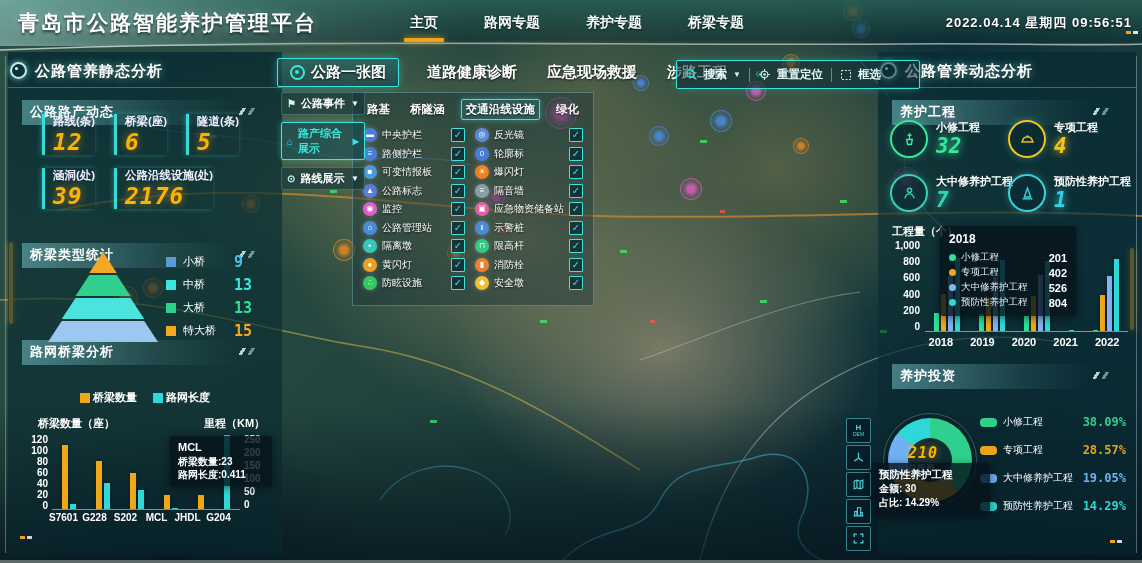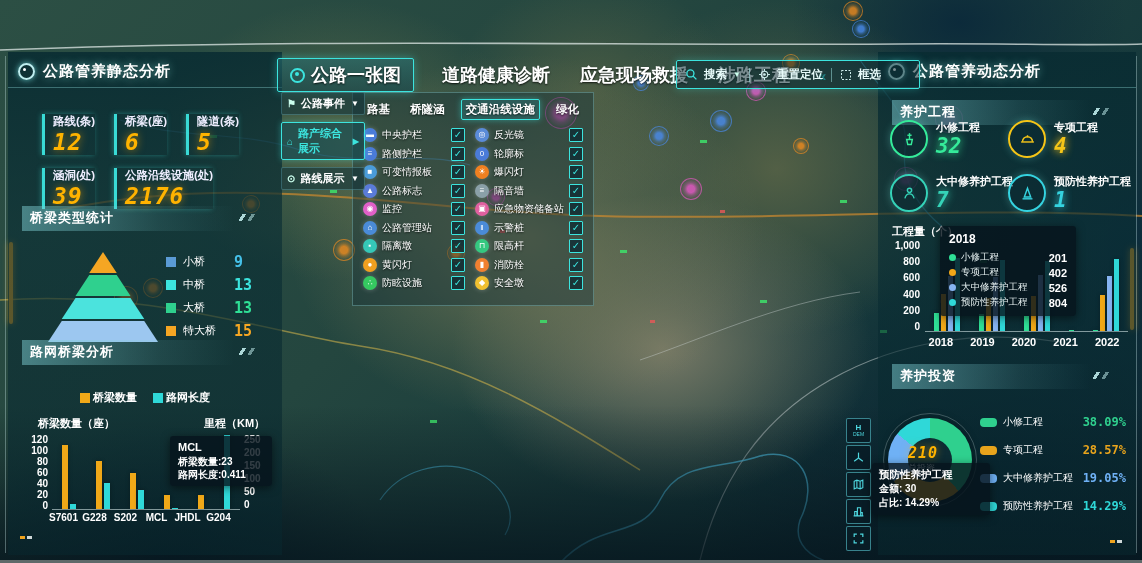--- a/index.html
+++ b/index.html
@@ -41,21 +41,21 @@
   .corner-ind{position:absolute;right:4px;top:31px;display:flex;gap:2px;}
   .corner-ind i{width:5px;height:3px;background:#f0a41e;}
   .corner-ind i:last-child{background:#dfe8e8;}
 
   
   .panel{position:absolute;z-index:20;
     background:linear-gradient(180deg,rgba(9,44,50,.88),rgba(10,46,52,.66) 35%,rgba(8,38,45,.6));}
   #left-panel{left:8px;top:52px;width:274px;height:503px;}
   #right-panel{left:878px;top:52px;width:258px;height:503px;}
 
-  .panel-title{display:flex;align-items:center;gap:8px;padding:10px 10px 6px 10px;
+  .panel-title{display:flex;align-items:flex-start;gap:8px;padding:10px 10px 6px 2px;
     font-size:15px;font-weight:bold;color:#fff;letter-spacing:1px;
     text-shadow:0 0 8px rgba(140,240,235,.6),0 1px 2px rgba(0,0,0,.6);
     border-bottom:1px solid rgba(150,230,230,.35);}
   .ring-icon{width:13px;height:13px;border:2px solid #bfeff0;border-radius:50%;position:relative;
     box-shadow:0 0 6px rgba(120,230,230,.8);}
   .ring-icon::after{content:"";position:absolute;left:3px;top:3px;width:3px;height:3px;border-radius:50%;background:#fff;}
 
   .sec-h{position:relative;margin:12px 10px 0 14px;font-size:13px;font-weight:bold;color:#fff;
     padding:3px 8px 4px 8px;letter-spacing:1px;
     background:linear-gradient(90deg,rgba(125,205,210,.5),rgba(125,205,210,.12) 55%,transparent 85%);}
@@ -102,21 +102,21 @@
     box-shadow:0 2px 8px rgba(0,0,0,.5);}
   #nb-tooltip{left:162px;top:384px;width:86px;padding:5px 8px;}
   #nb-tooltip .tt-title{font-size:11px;font-weight:bold;margin-bottom:2px;}
   #nb-tooltip .tt-line{font-size:10px;font-weight:bold;line-height:13px;}
   .corner-dots{position:absolute;display:flex;gap:2px;}
   .corner-dots i{width:5px;height:3px;background:#f0a41e;}
   .corner-dots i:last-child{background:#cfd8d8;}
 
   
   #toolbar{position:absolute;left:277px;top:58px;z-index:25;display:flex;align-items:center;gap:26px;}
-  .tb-btn{font-size:18px;font-weight:bold;color:#fff;cursor:pointer;text-shadow:0 1px 2px rgba(0,0,0,.8);padding:5px 2px;}
+  .tb-btn{font-size:15px;font-weight:bold;color:#fff;cursor:pointer;text-shadow:0 1px 2px rgba(0,0,0,.8);padding:5px 2px;}
   .tb-btn.active{display:flex;align-items:center;gap:6px;border:1px solid #3ce4de;border-radius:2px;
     background:linear-gradient(180deg,rgba(40,110,112,.6),rgba(20,70,78,.6));padding:4px 12px;
     box-shadow:0 0 8px rgba(60,228,222,.4);}
   .tb-btn.active .dot{width:11px;height:11px;border:2px solid #3ce4de;border-radius:50%;display:inline-block;position:relative;}
   .tb-btn.active .dot::after{content:"";position:absolute;left:2.5px;top:2.5px;width:4px;height:4px;border-radius:50%;background:#3ce4de;}
   #collapse{color:#3ce4de;font-size:15px;font-weight:bold;cursor:pointer;}
 
   #layer-menu{position:absolute;left:281px;top:92px;z-index:25;width:84px;}
   .lm-row{display:flex;align-items:center;gap:5px;margin-bottom:7px;padding:3px 5px;
     background:rgba(15,50,58,.55);border:1px solid rgba(130,210,215,.3);border-radius:2px;
@@ -267,20 +267,34 @@
 
   <div class="edge" id="edge-l">
       <i class="ln"></i>
       <i class="obar"></i>
     </div>
   <div class="edge" id="edge-r">
       <i class="ln"></i>
       <i class="obar"></i>
     </div>
 
+  <header>
+    <div class="app-title">青岛市公路智能养护管理平台</div>
+    <nav id="nav">
+        <div class="nav-item active">主页</div>
+        <div class="nav-item">路网专题</div>
+        <div class="nav-item">养护专题</div>
+        <div class="nav-item">桥梁专题</div>
+      </nav>
+    <div class="datetime">2022.04.14  星期四  09:56:51</div>
+    <div class="corner-ind">
+        <i></i>
+        <i></i>
+      </div>
+  </header>
 
   <div id="toolbar">
       <div class="tb-btn active">
         <span class="dot"></span>
         <span>公路一张图</span>
       </div>
       <div class="tb-btn"><span>道路健康诊断</span></div>
       <div class="tb-btn"><span>应急现场救援</span></div>
       <div class="tb-btn"><span>涉路工程</span></div>
       <div id="collapse">«</div>
@@ -425,20 +439,21 @@
       </svg>
     <span class="sb-txt">框选</span>
   </div>
 
   <aside class="panel" id="left-panel">
     <div class="panel-title">
       <span class="ring-icon"></span>
       <span>公路管养静态分析</span>
     </div>
 
+    <div class="sec-h">公路路产动态</div>
     <div id="road-stats">
         <div class="stat" style="left: 0px; top: 0px;">
           <div class="lb">路线(条)</div>
           <div class="num">12</div>
         </div>
         <div class="stat" style="left: 72px; top: 0px;">
           <div class="lb">桥梁(座)</div>
           <div class="num">6</div>
         </div>
         <div class="stat" style="left: 144px; top: 0px;">

